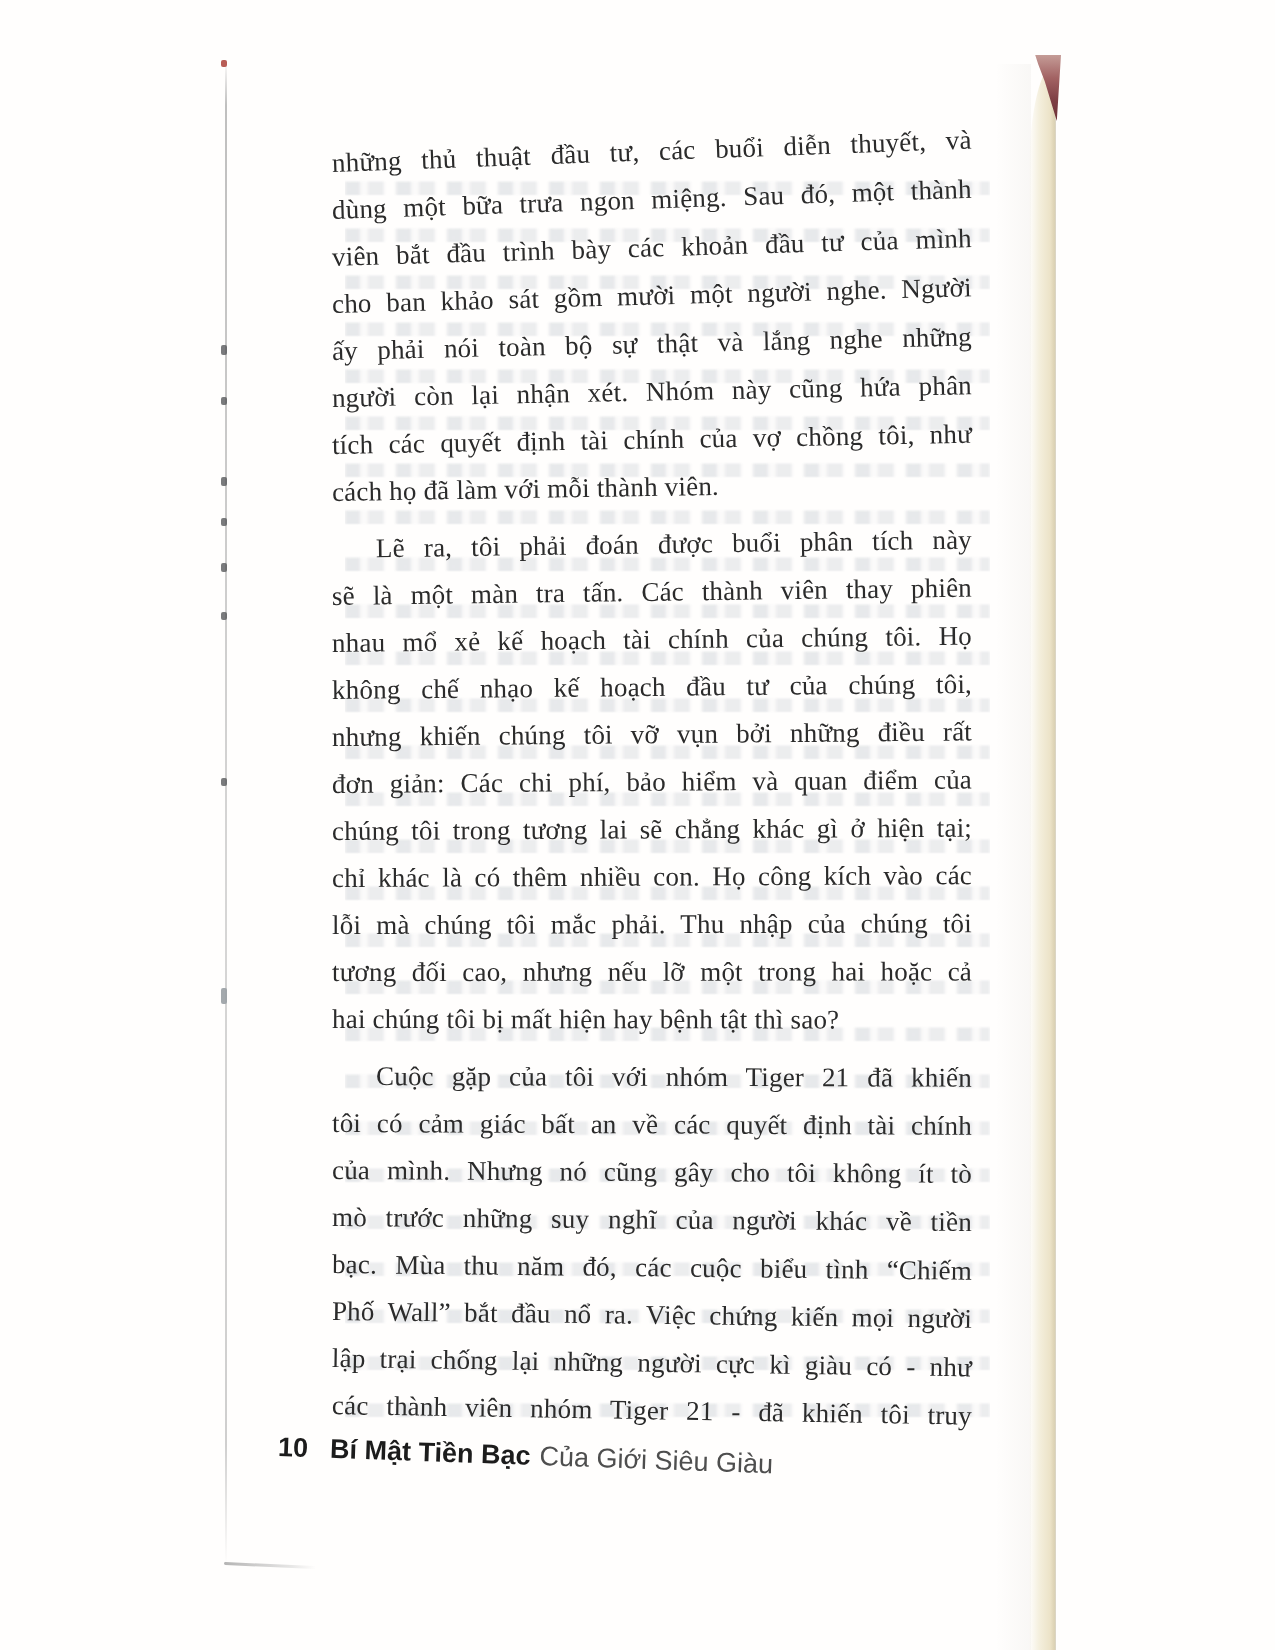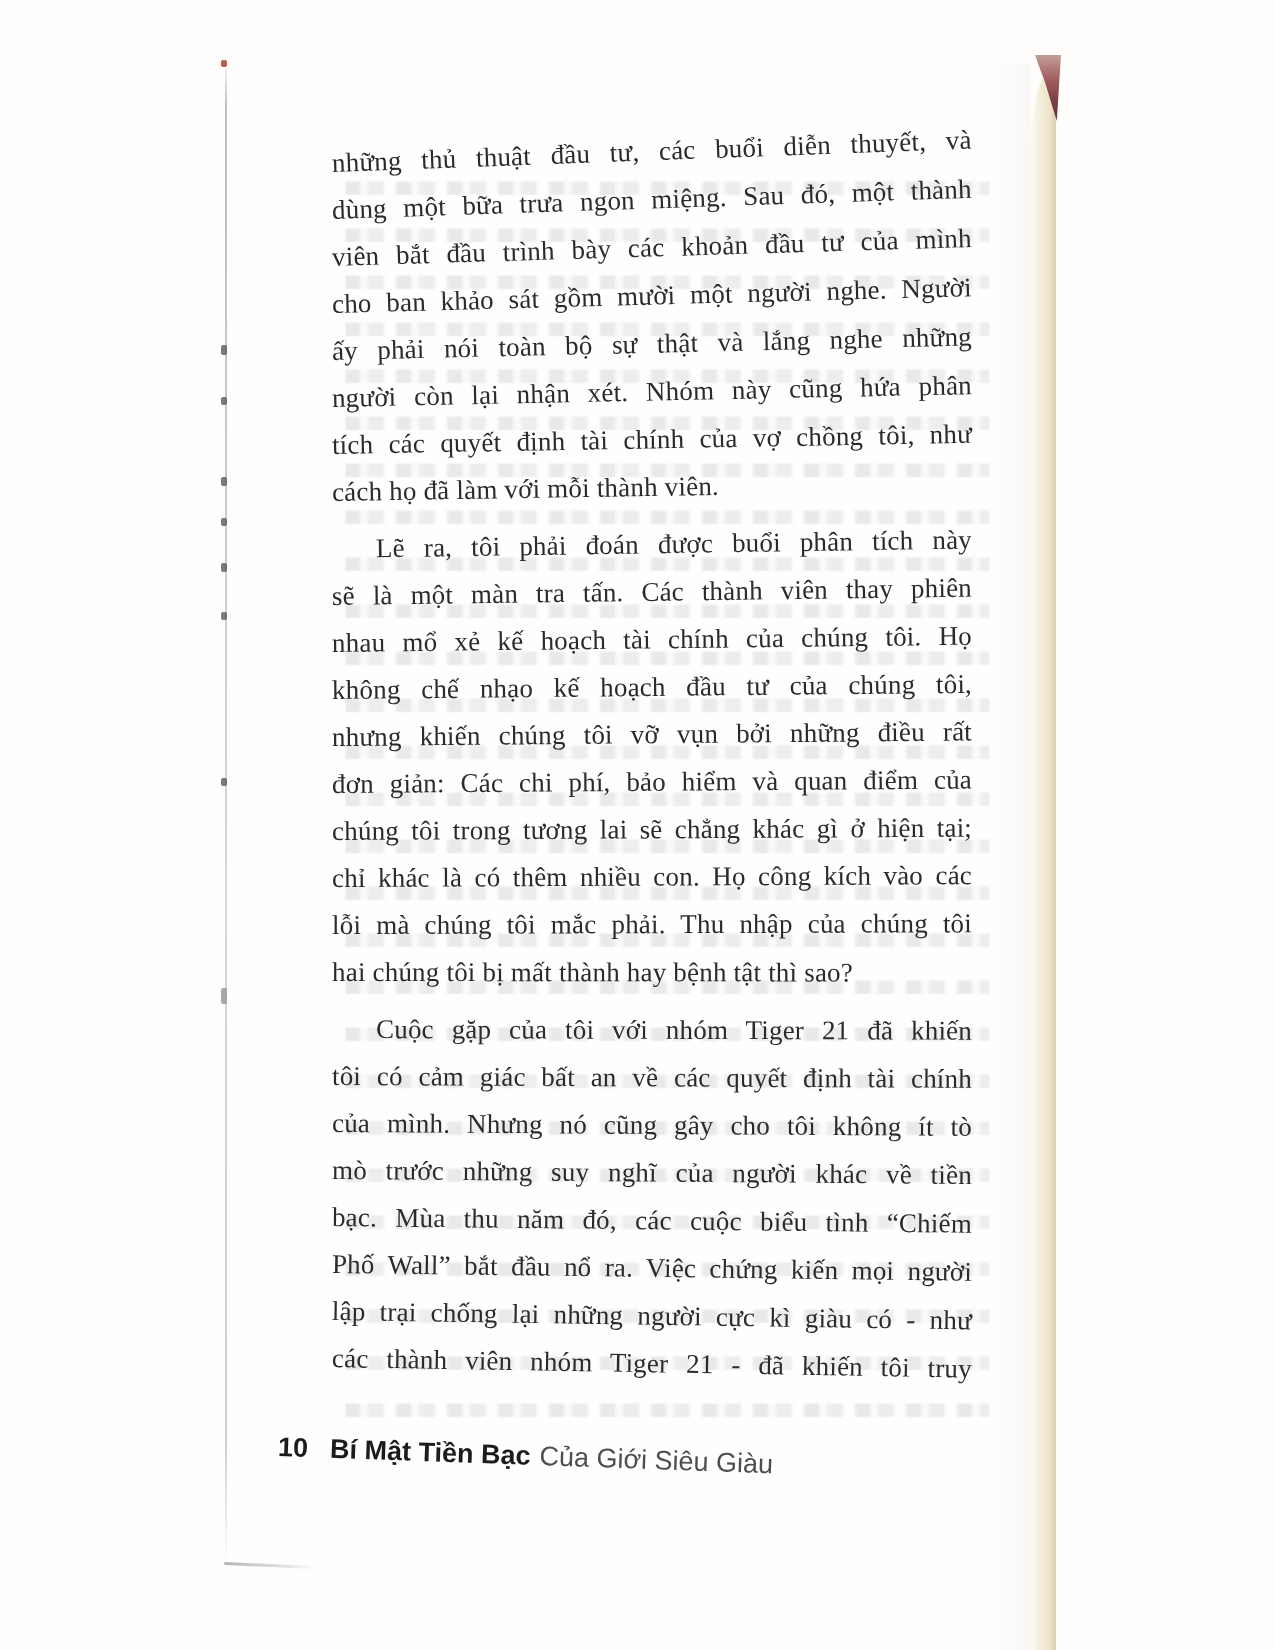--- a/index.html
+++ b/index.html
@@ -97,21 +97,22 @@
     <div class="para indent">
       <div class="line" style="--r:-0.85deg">Lẽ ra, tôi phải đoán được buổi phân tích này</div>
       <div class="line" style="--r:-0.75deg">sẽ là một màn tra tấn. Các thành viên thay phiên</div>
       <div class="line" style="--r:-0.65deg">nhau mổ xẻ kế hoạch tài chính của chúng tôi. Họ</div>
       <div class="line" style="--r:-0.55deg">không chế nhạo kế hoạch đầu tư của chúng tôi,</div>
       <div class="line" style="--r:-0.5deg">nhưng khiến chúng tôi vỡ vụn bởi những điều rất</div>
       <div class="line" style="--r:-0.4deg">đơn giản: Các chi phí, bảo hiểm và quan điểm của</div>
       <div class="line" style="--r:-0.3deg">chúng tôi trong tương lai sẽ chẳng khác gì ở hiện tại;</div>
       <div class="line" style="--r:-0.25deg">chỉ khác là có thêm nhiều con. Họ công kích vào các</div>
       <div class="line" style="--r:-0.15deg">lỗi mà chúng tôi mắc phải. Thu nhập của chúng tôi</div>
-      <div class="line short" style="--r:0.05deg">hai chúng tôi bị mất thành hay bệnh tật thì sao?</div>
+      <div class="line" style="--r:-0.05deg">tương đối cao, nhưng nếu lỡ một trong hai hoặc cả</div>
+      <div class="line short" style="--r:0.05deg">hai chúng tôi bị mất hiện hay bệnh tật thì sao?</div>
     </div>
 
     <div class="para indent">
       <div class="line" style="--r:0.15deg">Cuộc gặp của tôi với nhóm Tiger 21 đã khiến</div>
       <div class="line" style="--r:0.25deg">tôi có cảm giác bất an về các quyết định tài chính</div>
       <div class="line" style="--r:0.35deg">của mình. Nhưng nó cũng gây cho tôi không ít tò</div>
       <div class="line" style="--r:0.45deg">mò trước những suy nghĩ của người khác về tiền</div>
       <div class="line" style="--r:0.6deg">bạc. Mùa thu năm đó, các cuộc biểu tình “Chiếm</div>
       <div class="line" style="--r:0.7deg">Phố Wall” bắt đầu nổ ra. Việc chứng kiến mọi người</div>
       <div class="line" style="--r:0.85deg">lập trại chống lại những người cực kì giàu có - như</div>

